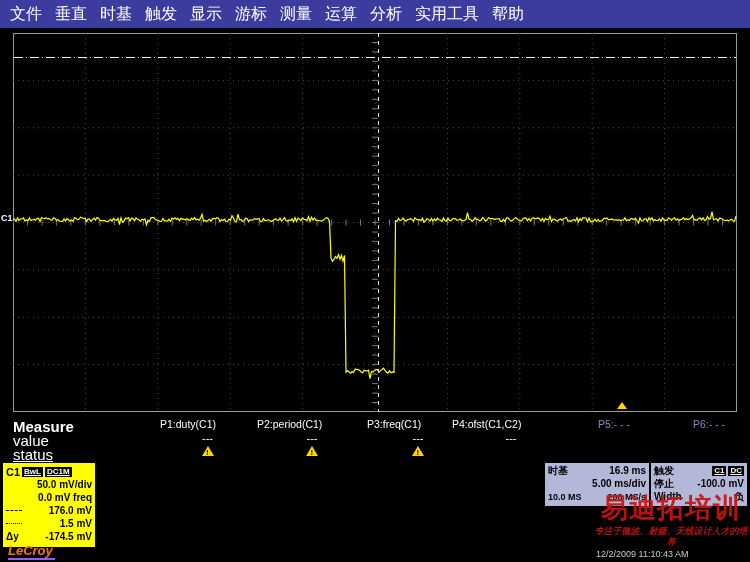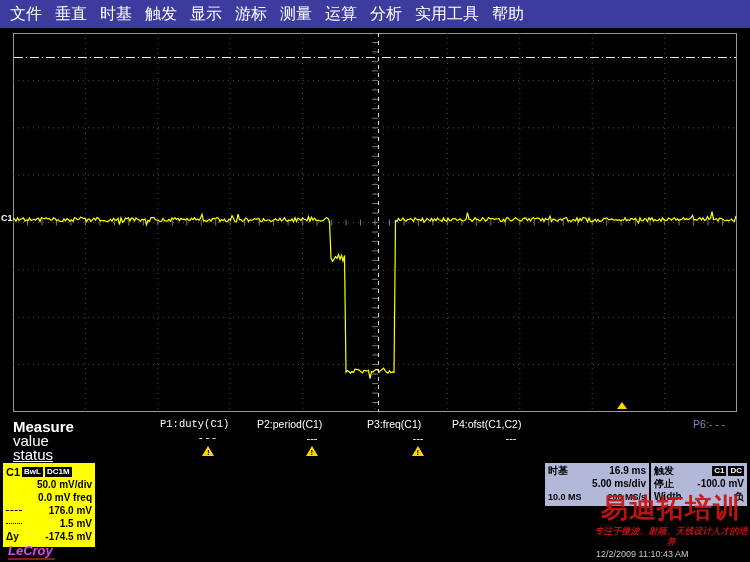--- a/index.html
+++ b/index.html
@@ -41,34 +41,34 @@
   .m-status { display:flex; justify-content:center; height:14px; }
   .warn { position:relative; width:0; height:0;
     border-left:6px solid transparent; border-right:6px solid transparent; border-bottom:10px solid #ffd700; }
   .warn::after { content:"!"; position:absolute; left:-1.5px; top:1.5px; font-size:8px; font-weight:bold; color:#000; }
   
   .chbox {
     position:absolute; left:3px; top:463px; width:92px; height:84px;
     background:#ffff00; color:#000; font-size:10px; font-weight:bold; padding:2px 3px;
   }
   .chbox .row { display:flex; align-items:center; height:13px; }
-  .badge { background:#000; color:#fff; font-size:8px; line-height:10px; padding:0 2px; margin-left:2px; font-weight:bold; }
+  .badge { background:#000; color:#fff; font-size:8px; line-height:10px; padding:0 2px; margin-left:2px; font-weight:bold;text-decoration:underline; }
   .right { margin-left:auto; }
   .marker-dashdot { width:16px; height:0; border-top:1px dashed #000; }
   .marker-dash { width:16px; height:0; border-top:1px dotted #000; }
   
   .infobox { position:absolute; top:463px; background:#b4b8d8; color:#000; font-size:10px; font-weight:bold; padding:1px 3px; }
   .infobox.tb { left:545px; width:104px; height:43px; }
   .infobox.trg { left:651px; width:96px; height:43px; }
   .infobox .row { display:flex; align-items:center; height:13px; }
   .small { font-size:9px; }
   
   .logo {
-    position:absolute; left:8px; top:543px; color:#d946ef; font-size:13px;
-    font-style:italic; font-weight:bold; border-bottom:2px solid #7f1d1d; padding-right:2px;
+    position:absolute; left:8px; top:543px; color:#f97316; font-size:13px;
+    font-style:italic; font-weight:bold; border-bottom:2px solid #8b5cf6; padding-right:2px;
   }
   .timestamp { position:absolute; left:596px; top:549px; color:#ccc; font-size:9px; white-space:nowrap; }
   
   .watermark { position:absolute; left:593px; top:487px; width:156px; text-align:center; z-index:10; color:#c81414; pointer-events:none;margin-top:6px; }
   .wm-title { font-size:27px; font-weight:bold; letter-spacing:1px; line-height:30px; opacity:.92; }
   .wm-sub { font-size:9px; font-weight:bold; line-height:11px; margin-top:3px; opacity:.92;font-style:italic; }
 </style>
 </head>
 <body>
 
@@ -205,21 +205,21 @@
     <div class="hcursor"></div>
     <div class="vcursor"></div>
     <div class="trig-marker"></div>
   </div>
 
   <div class="measure">
     <div class="m-rowlabel bold" style="top:0;">Measure</div>
     <div class="m-rowlabel" style="top:14px;">value</div>
     <div class="m-rowlabel" style="top:28px;text-decoration:underline;">status</div>
 
-    <div class="m-col" style="left:160px;width:95px;font-family:Liberation Mono, monospace;">
+    <div class="m-col" style="left:160px;width:95px;">
       <div class="m-label">P1:duty(C1)</div>
       <div class="m-value">---</div>
       <div class="m-status">
           <div class="warn"></div>
         </div>
     </div>
     <div class="m-col" style="left:257px;width:110px;">
       <div class="m-label">P2:period(C1)</div>
       <div class="m-value">---</div>
       <div class="m-status">
@@ -229,20 +229,27 @@
     <div class="m-col" style="left:367px;width:102px;">
       <div class="m-label">P3:freq(C1)</div>
       <div class="m-value">---</div>
       <div class="m-status">
           <div class="warn"></div>
         </div>
     </div>
     <div class="m-col" style="left:452px;width:118px;">
       <div class="m-label">P4:ofst(C1,C2)</div>
       <div class="m-value">---</div>
+      <div class="m-status" style="visibility: hidden;">
+          <div class="warn"></div>
+        </div>
+    </div>
+    <div class="m-col" style="left:598px;width:62px;">
+      <div class="m-label dim">P5:- - -</div>
+      <div class="m-value"></div>
       <div class="m-status" style="visibility: hidden;">
           <div class="warn"></div>
         </div>
     </div>
     <div class="m-col" style="left:693px;width:54px;">
       <div class="m-label dim">P6:- - -</div>
       <div class="m-value"></div>
       <div class="m-status" style="visibility: hidden;">
           <div class="warn"></div>
         </div>

